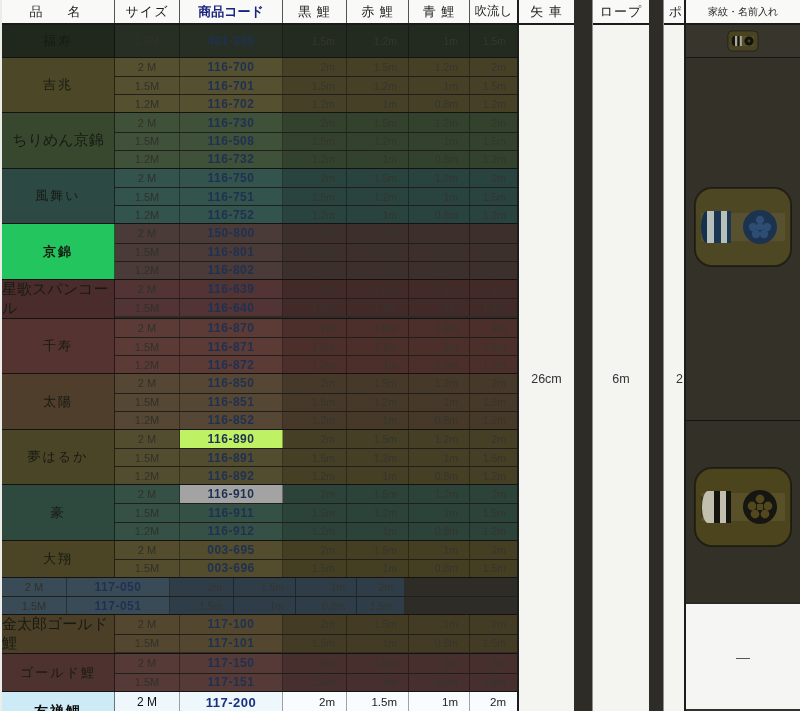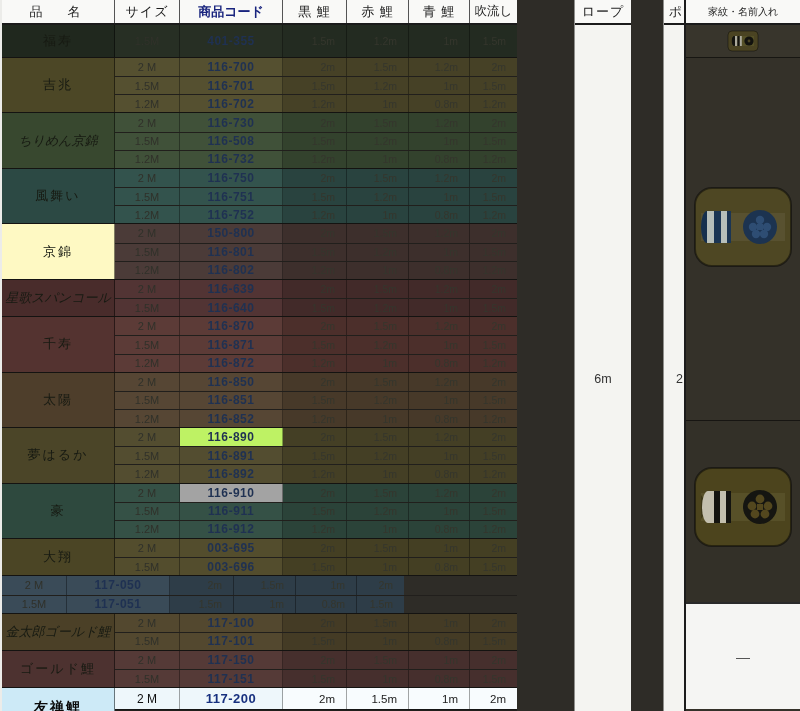--- a/index.html
+++ b/index.html
@@ -18,21 +18,21 @@
   .hc.h-size{width:65px;}
   .hc.h-code{width:103px;color:#19247e;font-weight:bold;letter-spacing:0;}
   .hc.h-black{width:64px;}
   .hc.h-red{width:62px;}
   .hc.h-blue{width:61px;}
   .hc.h-str{width:47px;border-right:none;font-size:12.5px;letter-spacing:0;}
   .group{display:flex;border-top:1px solid rgba(0,0,0,0.55);box-sizing:border-box;}
   .group:first-child{border-top:none;}
   .name-cell{width:113px;display:flex;align-items:center;justify-content:center;
     font-size:13px;color:#171a12;border-right:1px solid rgba(0,0,0,0.5);box-sizing:border-box;letter-spacing:2px;}
-  .name-cell.small{font-size:13px;letter-spacing:0;font-style:italic;}
+  .name-cell.small{font-size:15px;letter-spacing:0;}
   .name-cell.bright-name{color:#0a0a0a;font-weight:bold;font-size:14px;}
   .rows{display:flex;flex-direction:column;flex:1;}
   .row{display:flex;border-top:1px solid rgba(0,0,0,0.28);box-sizing:border-box;}
   .rows .row:first-child{border-top:none;}
   .cell{display:flex;align-items:center;box-sizing:border-box;border-right:1px solid rgba(0,0,0,0.35);}
   .c-size{width:65px;justify-content:center;font-size:11px;color:#30312a;}
   .c-code{width:103px;justify-content:center;font-size:12px;font-weight:bold;color:#1f3152;letter-spacing:0.5px;}
   .c-black{width:64px;}
   .c-red{width:62px;}
   .c-blue{width:61px;}
@@ -171,21 +171,21 @@
               <div class="cell c-size" style="background: rgb(51, 83, 77);">1.2M</div>
               <div class="cell c-code" style="background: rgb(51, 83, 77);">116-752</div>
               <div class="cell c-black" style="background: rgb(41, 67, 63);">1.2m</div>
               <div class="cell c-red" style="background: rgb(41, 67, 63);">1m</div>
               <div class="cell c-blue" style="background: rgb(41, 67, 63);">0.8m</div>
               <div class="cell c-streamer" style="background: rgb(41, 67, 63);">1.2m</div>
             </div>
           </div>
         </div>
         <div class="group">
-          <div class="name-cell" style="background: #fef9c3;">京錦</div>
+          <div class="name-cell" style="background: #22c55e; font-weight: bold;">京錦</div>
           <div class="rows">
             <div class="row" style="height: 18.17px;">
               <div class="cell c-size" style="background: rgb(75, 59, 56);">2 M</div>
               <div class="cell c-code" style="background: rgb(75, 59, 56);">150-800</div>
               <div class="cell c-black" style="background: rgb(61, 47, 44);">2m</div>
               <div class="cell c-red" style="background: rgb(61, 47, 44);">1.5m</div>
               <div class="cell c-blue" style="background: rgb(61, 47, 44);">1.2m</div>
               <div class="cell c-streamer" style="background: rgb(61, 47, 44);">2m</div>
             </div>
             <div class="row" style="height: 18.17px;">
@@ -436,21 +436,25 @@
               <div class="cell c-red" style="background: rgb(248, 252, 254);">1.5m</div>
               <div class="cell c-blue" style="background: rgb(248, 252, 254);">1m</div>
               <div class="cell c-streamer" style="background: rgb(248, 252, 254);">2m</div>
             </div>
             <div class="row" style="height: 18.17px;"></div>
           </div>
         </div>
       </div>
   </div>
 
-  <div class="midcol" style="left:574px;width:57px;">
+  <div class="midcol first" style="left:517px;width:57px;">
+    <div class="mhead">矢 車</div>
+    <div class="mval">26cm</div>
+  </div>
+  <div class="midcol" style="left:592px;width:57px;">
     <div class="mhead">ロープ</div>
     <div class="mval">6m</div>
   </div>
   <div class="midcol" style="left:663px;width:53px;">
     <div class="mhead">ポール</div>
     <div class="mval">2.3m</div>
   </div>
 
   <div class="rightcol">
     <div class="rhead">家紋・名前入れ</div>

